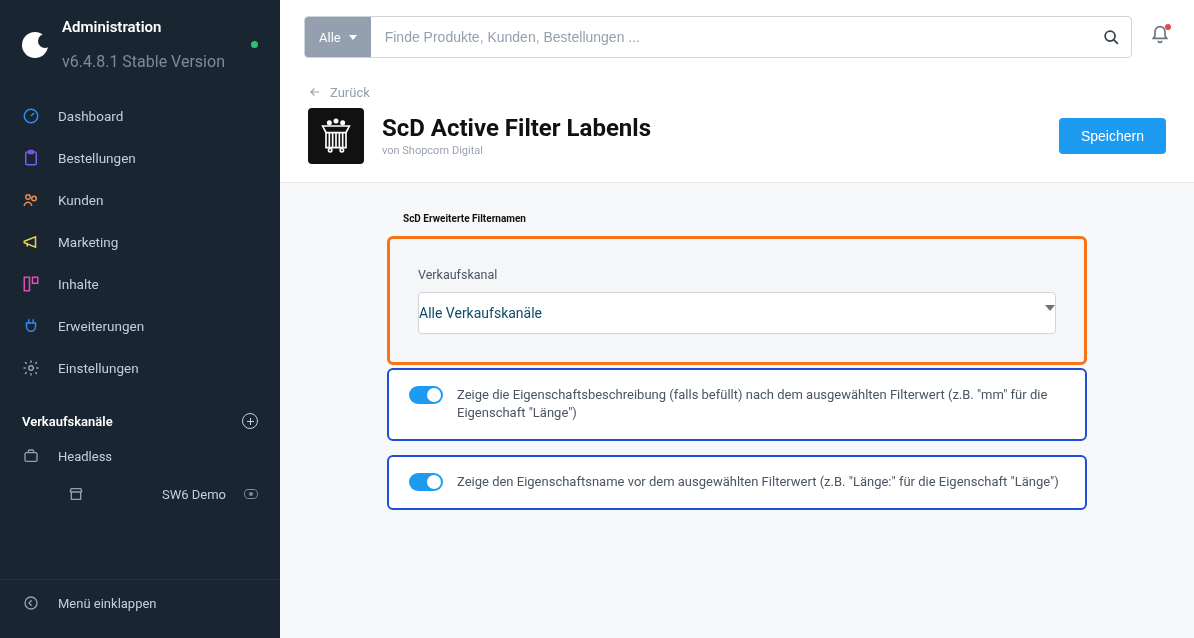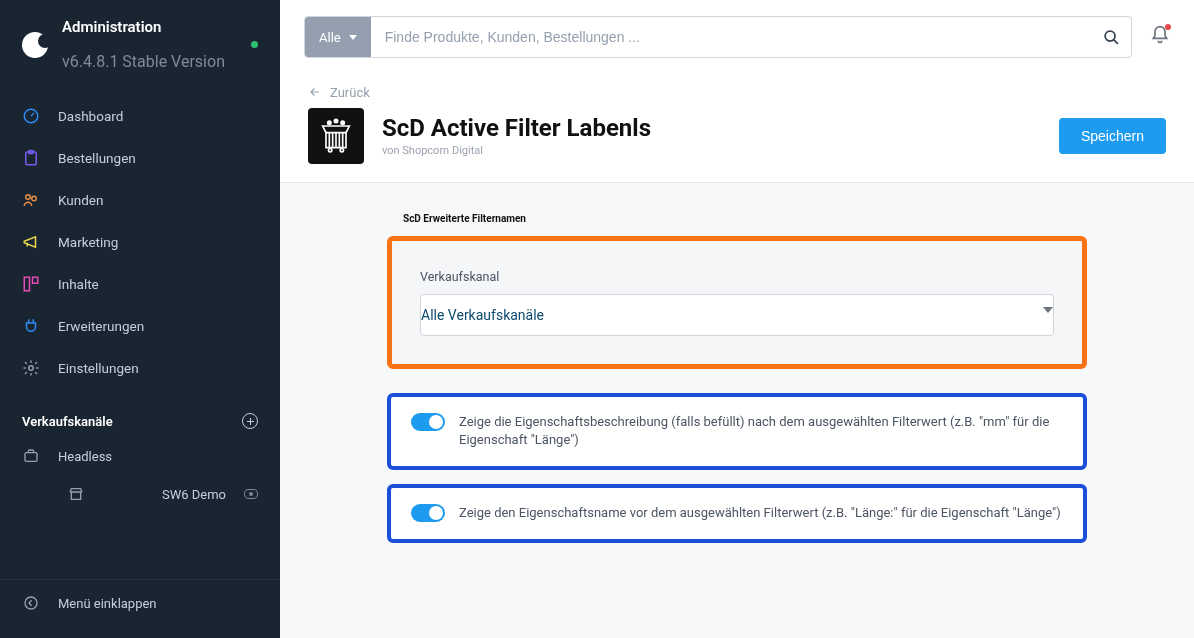--- a/index.html
+++ b/index.html
@@ -46,26 +46,26 @@
     .back-link { display: inline-flex; align-items: center; gap: 8px; color: #94a0b0; font-size: 13px; cursor: pointer; margin-bottom: 8px; }
     .header-row { display: flex; align-items: center; gap: 18px; }
     .plugin-icon { width: 56px; height: 56px; background: #111; border-radius: 4px; display:flex; align-items:center; justify-content:center; }
     .plugin-title { font-size: 24px; font-weight: 700; color: #111; }
     .plugin-sub { font-size: 11px; color: #9ca3af; margin-top: 2px; }
     .save-btn { margin-left: auto; background: #1d9bf0; color: #fff; border: none; border-radius: 4px; padding: 10px 22px; font-size: 14px; font-weight: 500; cursor: pointer; }
 
     .content { flex:1; padding: 30px 30px 20px 30px; overflow:auto; }
     .card-title { font-size: 10px; font-weight: 700; color: #111; margin-left: 16px; margin-bottom: 12px; }
     .inner-card { max-width: 700px; margin: 0 auto; }
-    .card-block { background:#f4f6f8; border:5px solid #f97316; border-radius:6px; padding:28px; margin-bottom: 24px; }
+    .card-block { background:#f4f6f8; border:3px solid #f97316; border-radius:6px; padding:28px; margin-bottom: 3px; }
     .field-label { font-size: 12.5px; color:#4b5563; margin-bottom:10px; }
     .select-field { background:#fff; border:1px solid #d1d5db; border-radius:4px; padding:12px 0; display:flex; justify-content:space-between; font-size:14px; color:#0c4a6e; cursor:pointer; }
     .select-chev { width:0; height:0; border-left:5px solid transparent; border-right:5px solid transparent; border-top:6px solid #6b7280; }
 
-    .toggle-row { background:#fff; border:4px solid #1d4ed8; border-radius:6px; padding:16px 20px; display:flex; align-items:flex-start; gap:14px; margin-bottom:14px; }
+    .toggle-row { background:#fff; border:2px solid #1d4ed8; border-radius:6px; padding:16px 20px; display:flex; align-items:flex-start; gap:14px; margin-bottom:14px; }
     .toggle { width:34px; height:18px; background:#1d9bf0; border-radius:9px; position:relative; flex-shrink:0; cursor:pointer; }
     .toggle::after { content:""; width:14px; height:14px; background:#fff; border-radius:50%; position:absolute; top:2px; right:2px; }
     .toggle-label { font-size:13px; color:#4b5563; line-height:1.45; }
   </style>
 </head>
 <body>
 
 <div class="app">
 
   <aside class="sidebar">

